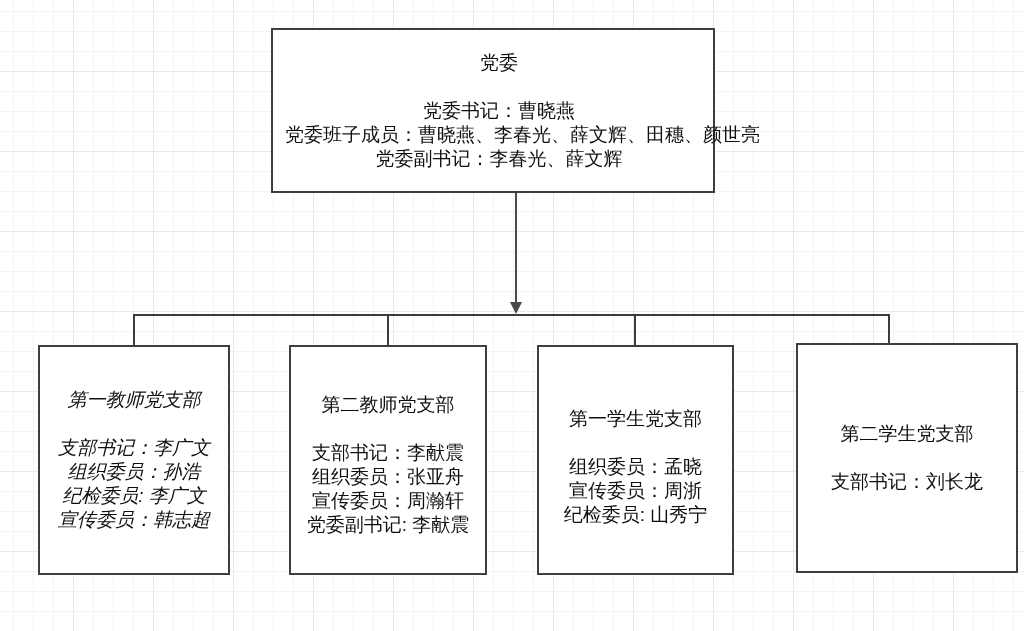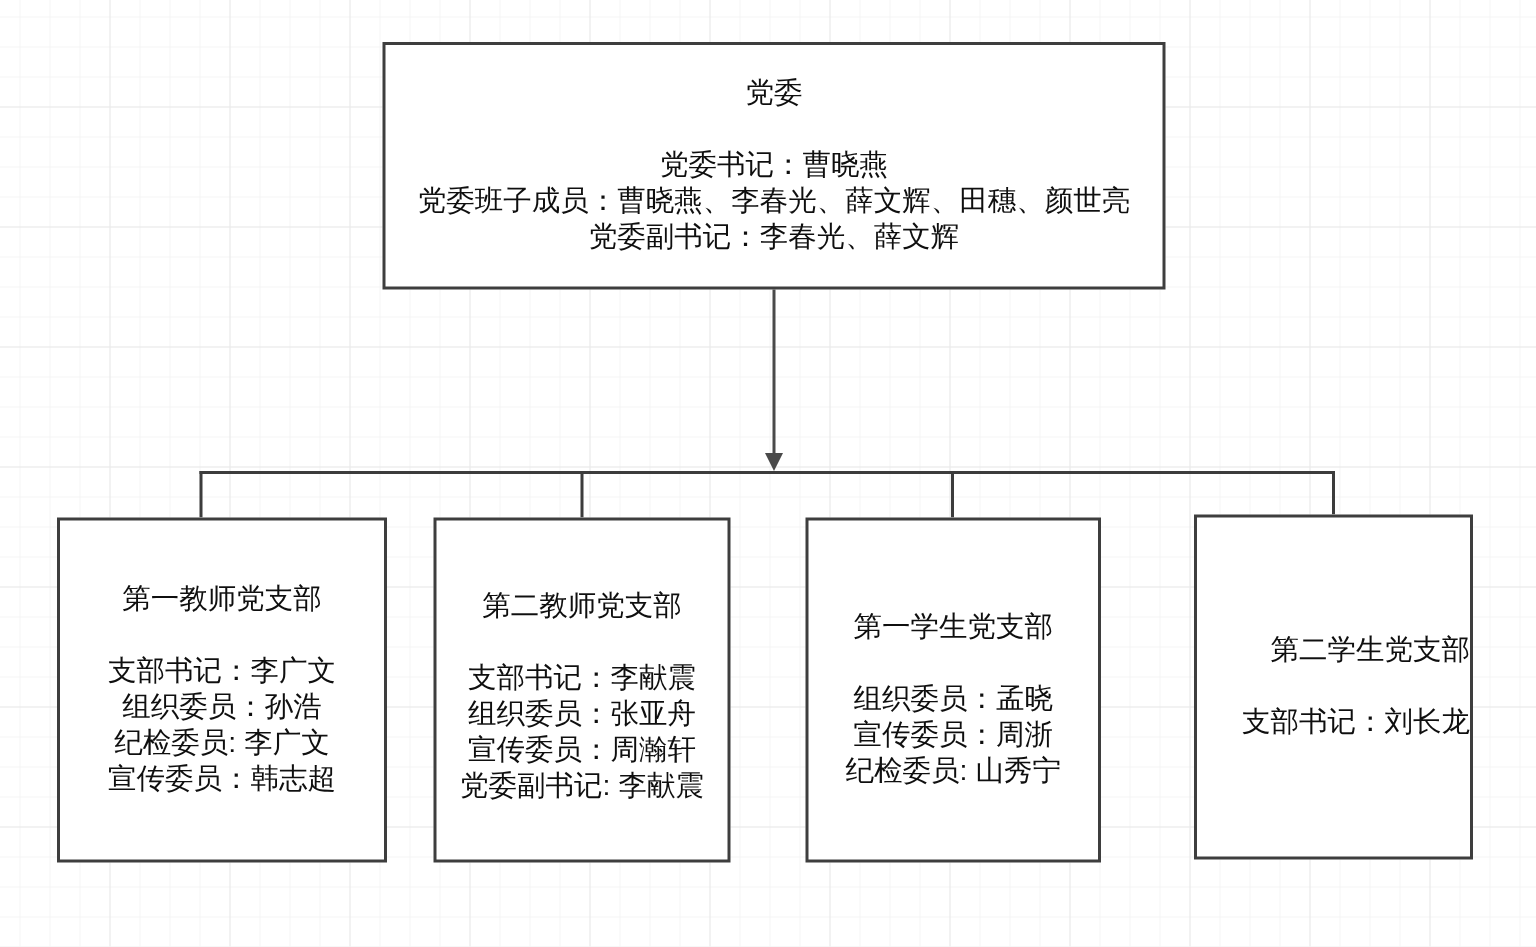--- a/index.html
+++ b/index.html
@@ -28,25 +28,25 @@
     display:flex;
     flex-direction:column;
     justify-content:center;
     text-align:center;
     color:#0f0f0f;
     font-size:19px;
     line-height:24px;
     white-space:nowrap;
   }
   .node .spacer{height:24px;}
-  #root-node{left:255px;top:28px;width:522px;height:165px;}
-  #branch-0{left:38px;top:345px;width:220px;height:230px;}
+  #root-node{left:271px;top:28px;width:444px;height:165px;padding-left:12px;}
+  #branch-0{left:38px;top:345px;width:192px;height:230px;font-style:italic;}
   #branch-1{left:289px;top:345px;width:198px;height:230px;padding-top:10px;}
   #branch-2{left:537px;top:345px;width:197px;height:230px;padding-top:14px;}
-  #branch-3{left:796px;top:343px;width:186px;height:230px;text-align:right;}
+  #branch-3{left:796px;top:343px;width:222px;height:230px;}
   .edge{position:absolute;background:#3c3c3c;}
   #edge-root-v{left:515px;top:193px;width:2px;height:110px;background:#4a4a4a;}
   #edge-arrowhead{
     position:absolute;left:510px;top:302px;
     width:0;height:0;
     border-left:6px solid transparent;
     border-right:6px solid transparent;
     border-top:12px solid #4a4a4a;
   }
   #edge-h{left:133px;top:314px;width:757px;height:2px;}

